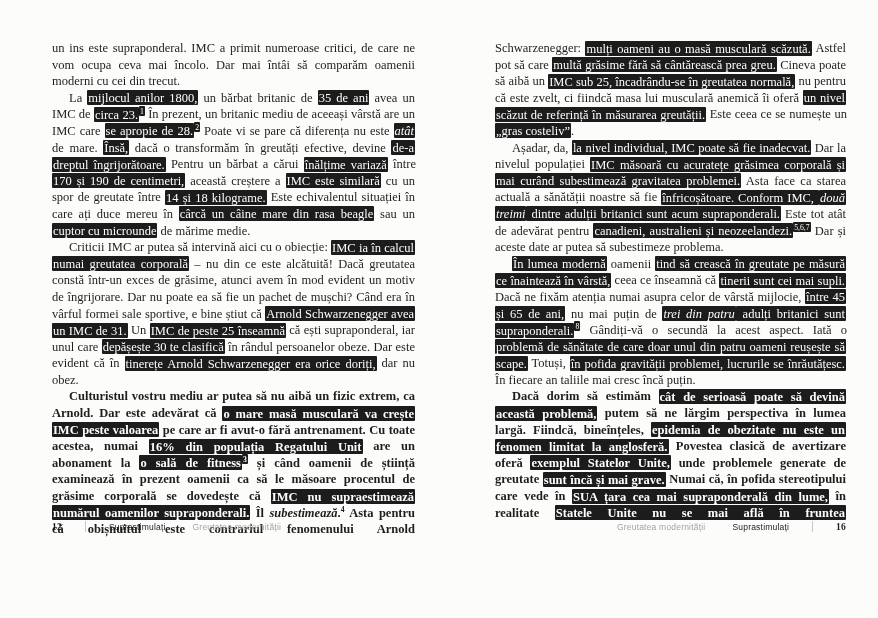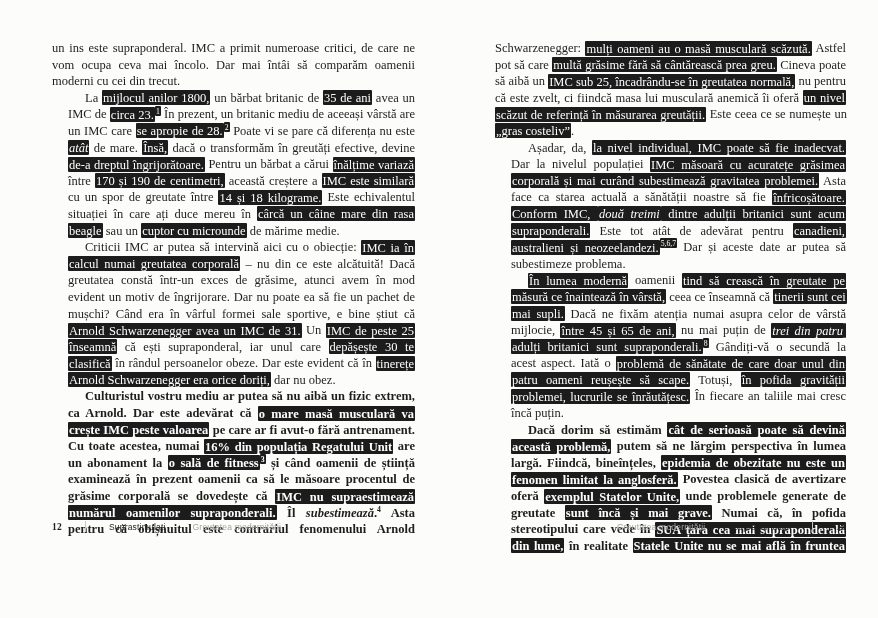--- a/index.html
+++ b/index.html
@@ -16,21 +16,21 @@
   }
   .page { position: relative; width: 439px; height: 546px; }
   .page-text {
     color: var(--ink, #1e1e1e);
     font-size: 12.5px; line-height: 16.6px;
     text-align: justify;
   }
   .page-left  .page-text { padding: 40px 24px 0 52px; }
   .page-right .page-text { padding: 40px 32px 0 56px; }
   .para { margin: 0; }
-  .para.indent { text-indent: 17px; margin-left: 16px; }
+  .para.indent { text-indent: 17px; }
   .para.jlast { text-align-last: justify; font-weight: bold; }
   .hl {
     background: var(--hl-bg, #1b1b1b);
     color: var(--hl-fg, #ffffff);
     padding: 0.5px 1px; border-radius: 1px;
     box-decoration-break: clone; -webkit-box-decoration-break: clone;
   }
   .it { font-style: italic; }
   .sup { font-size: 0.62em; vertical-align: super; line-height: 0; }
   .footer {

